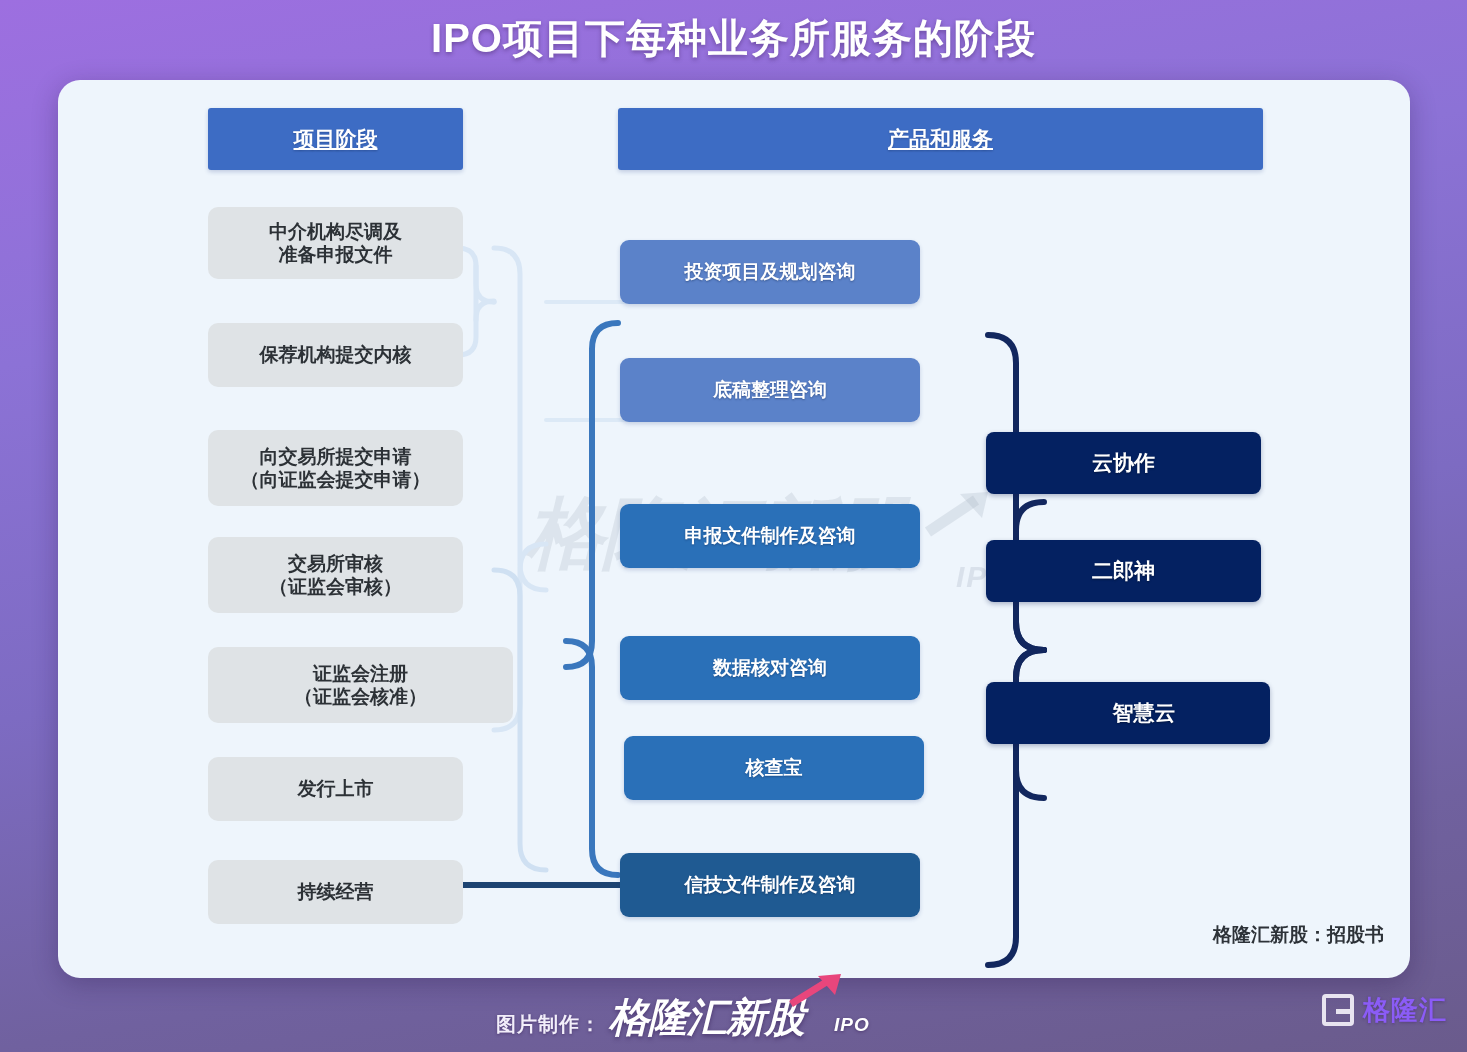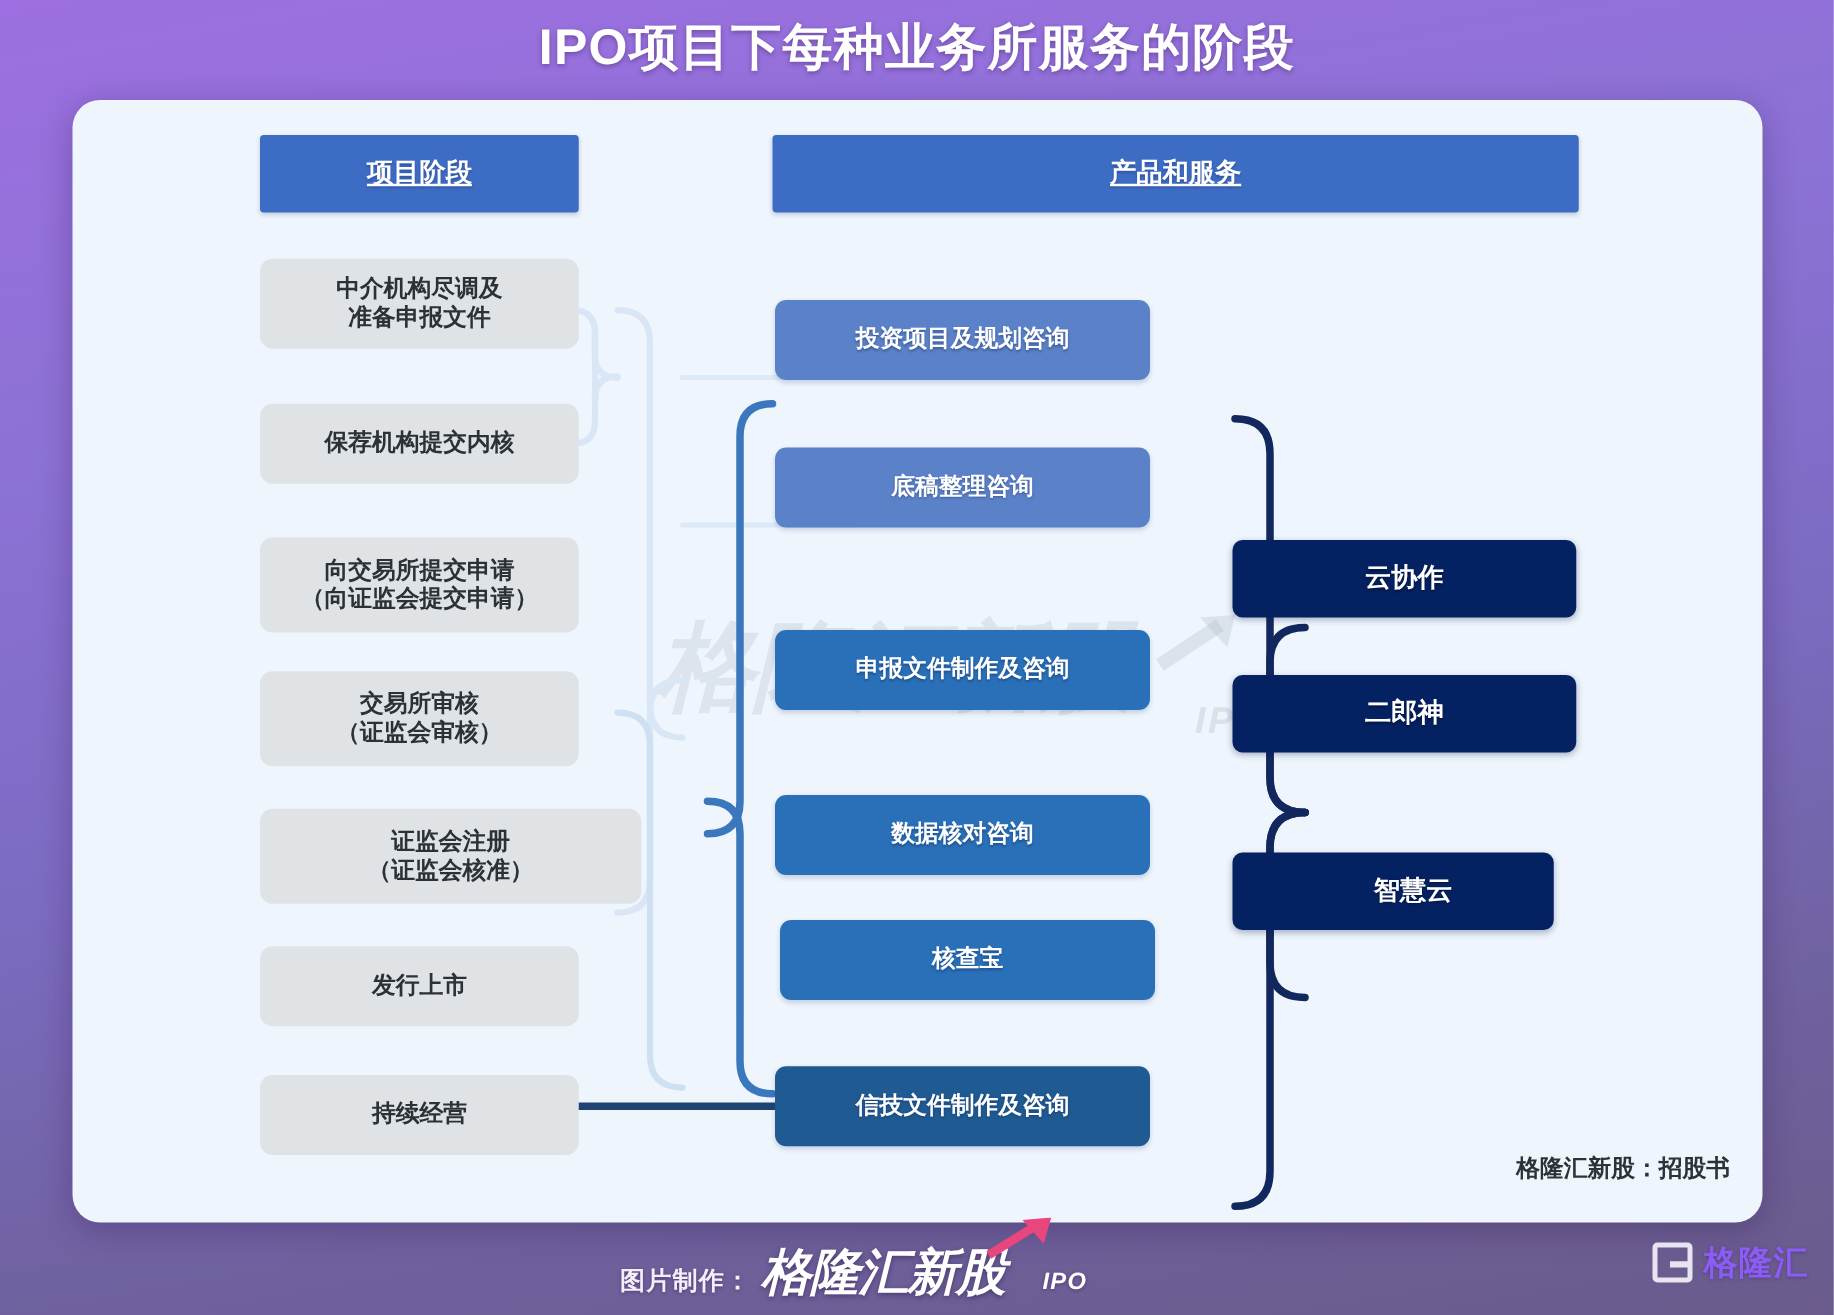--- a/index.html
+++ b/index.html
@@ -264,21 +264,21 @@
 
   <div class="box svc svc-l1" style="left:562px; top:160px; width:300px; height:64px;">投资项目及规划咨询</div>
   <div class="box svc svc-l1" style="left:562px; top:278px; width:300px; height:64px;">底稿整理咨询</div>
   <div class="box svc svc-l2" style="left:562px; top:396px; width:300px; height:64px;">申报文件制作及咨询</div>
   <div class="box svc svc-l2" style="left:562px; top:528px; width:300px; height:64px;">数据核对咨询</div>
   <div class="box svc svc-l2" style="left:566px; top:628px; width:300px; height:64px;">核查宝</div>
   <div class="box svc svc-l3" style="left:562px; top:773px; width:300px; height:64px;">信技文件制作及咨询</div>
 
   <div class="box prod" style="left:928px; top:352px; width:275px; height:62px;">云协作</div>
   <div class="box prod" style="left:928px; top:460px; width:275px; height:62px;">二郎神</div>
-  <div class="box prod" style="left:928px; top:602px; width:257px; height:62px;padding-left:32px;">智慧云</div>
+  <div class="box prod" style="left:928px; top:602px; width:284px; height:62px;padding-left:32px;">智慧云</div>
 
   <div id="source">格隆汇新股：招股书</div>
 </div>
 
 <div id="footer">
   <div id="credit">
     <span id="credit-label">图片制作：</span>
     <span id="credit-brand">格隆汇新股<svg id="credit-arrow" viewBox="0 0 56 34">
         <path d="M3 30 L40 7" stroke="#e8467c" stroke-width="7" fill="none"></path>
         <path d="M30 2 L53 0 L47 21 Z" fill="#e8467c"></path>

